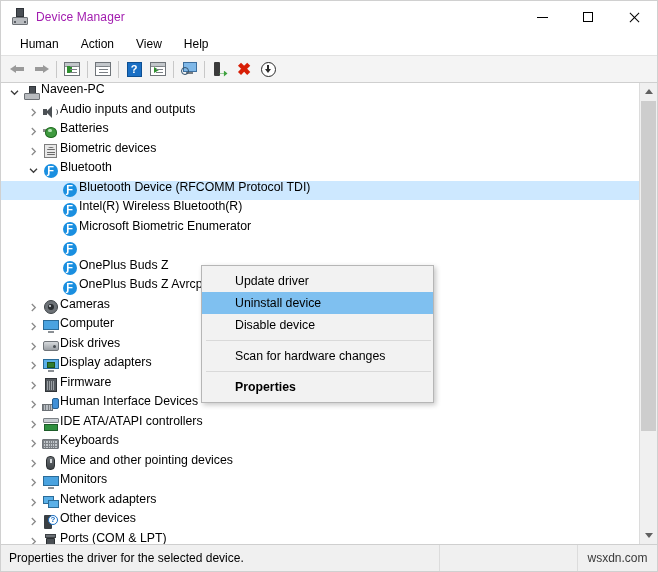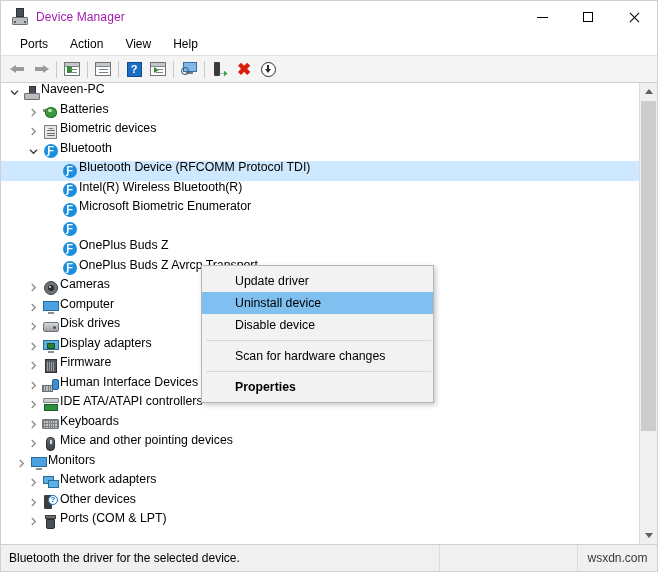--- a/index.html
+++ b/index.html
@@ -176,21 +176,21 @@
       <div class="win-btn">
           <div class="gl-max"></div>
         </div>
       <div class="win-btn close">
           <div class="gl-close"></div>
         </div>
     </div>
   </div>
 
   <div class="menubar">
-    <div class="mi">Ports</div>
+    <div class="mi">Human</div>
     <div class="mi">Action</div>
     <div class="mi">View</div>
     <div class="mi">Help</div>
   </div>
 
   <div class="toolbar">
     <div class="tb">
         <div class="arr-l"></div>
       </div>
     <div class="tb">
@@ -250,20 +250,35 @@
               <path d="M1 2.8 L4.5 6.3 L8 2.8" stroke="#3c3c3c" stroke-width="1.3" fill="none"></path>
             </svg>
           </div>
           <div class="ico">
             <div class="ic-pc">
               <div class="s"></div>
               <div class="b"></div>
             </div>
           </div>
           <div class="lbl">Naveen-PC</div>
+        </div>
+        <div class="row" style="padding-left:24px;">
+          <div class="chev">
+            <svg width="9" height="9" viewBox="0 0 9 9">
+              <path d="M2.8 1 L6.3 4.5 L2.8 8" stroke="#8a8a8a" stroke-width="1.3" fill="none"></path>
+            </svg>
+          </div>
+          <div class="ico">
+            <div class="ic-spk">
+              <div class="c"></div>
+              <div class="t"></div>
+              <div class="w"></div>
+            </div>
+          </div>
+          <div class="lbl">Audio inputs and outputs</div>
         </div>
         <div class="row" style="padding-left:24px;">
           <div class="chev">
             <svg width="9" height="9" viewBox="0 0 9 9">
               <path d="M2.8 1 L6.3 4.5 L2.8 8" stroke="#8a8a8a" stroke-width="1.3" fill="none"></path>
             </svg>
           </div>
           <div class="ico">
             <div class="ic-bat">
               <div class="p"></div>
@@ -456,21 +471,21 @@
           <div class="chev">
             <svg width="9" height="9" viewBox="0 0 9 9">
               <path d="M2.8 1 L6.3 4.5 L2.8 8" stroke="#8a8a8a" stroke-width="1.3" fill="none"></path>
             </svg>
           </div>
           <div class="ico">
             <div class="ic-mouse"></div>
           </div>
           <div class="lbl">Mice and other pointing devices</div>
         </div>
-        <div class="row" style="padding-left:12px;">
+        <div class="row" style="padding-left:24px;">
           <div class="chev">
             <svg width="9" height="9" viewBox="0 0 9 9">
               <path d="M2.8 1 L6.3 4.5 L2.8 8" stroke="#8a8a8a" stroke-width="1.3" fill="none"></path>
             </svg>
           </div>
           <div class="ico">
             <div class="ic-mon">
               <div class="s"></div>
               <div class="st"></div>
             </div>
@@ -548,19 +563,19 @@
         </div>
         <div class="ctx-sep"></div>
         <div class="ctx-item bold">
           <span>Properties</span>
         </div>
         <div class="ctx-pad"></div>
       </div>
   </div>
 
   <div class="statusbar">
-    <div class="st-main">Bluetooth the driver for the selected device.</div>
+    <div class="st-main">Properties the driver for the selected device.</div>
     <div class="st-sep"></div>
     <div class="st-cell"></div>
     <div class="st-sep"></div>
     <div class="st-wm">wsxdn.com</div>
   </div>
 </div>
 
 </body></html>

